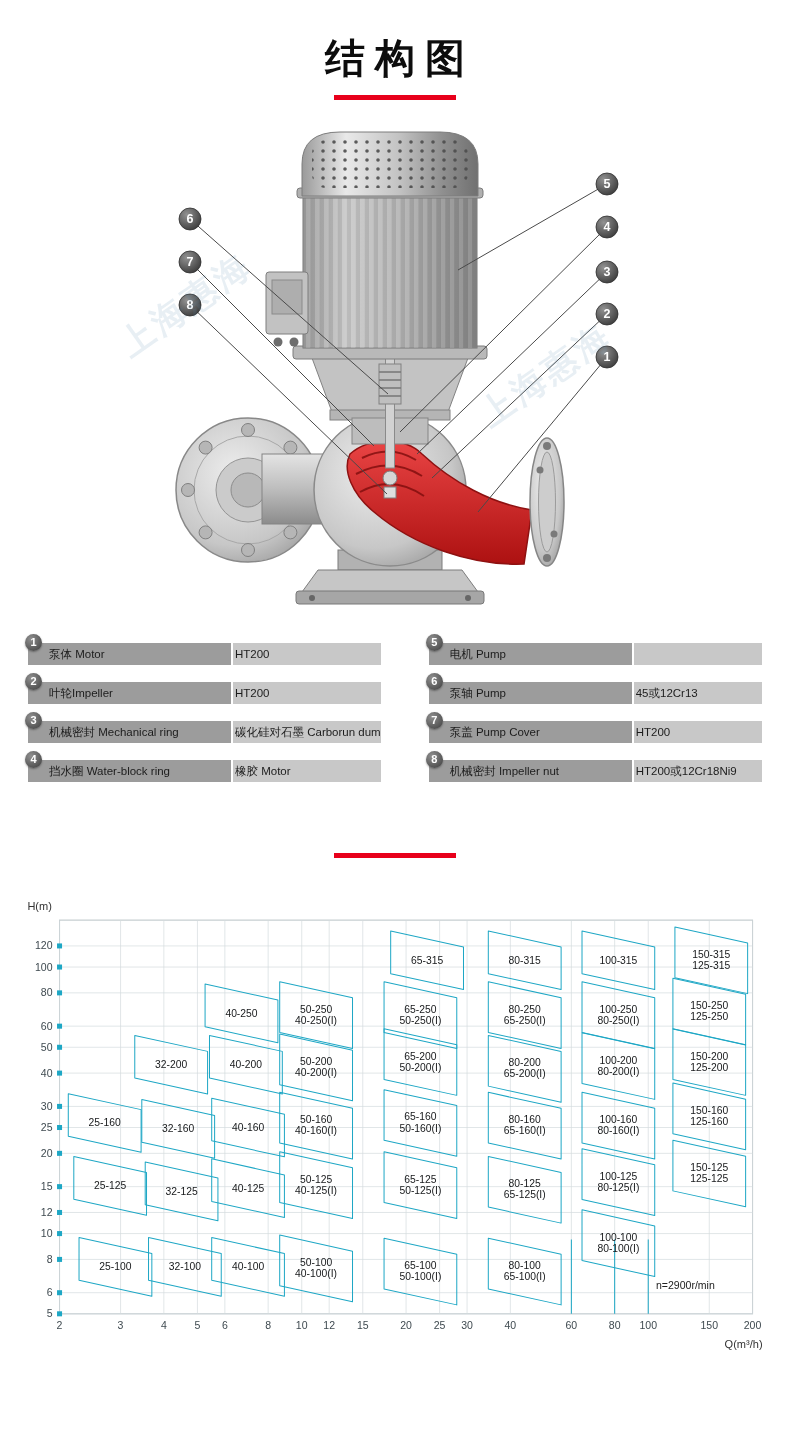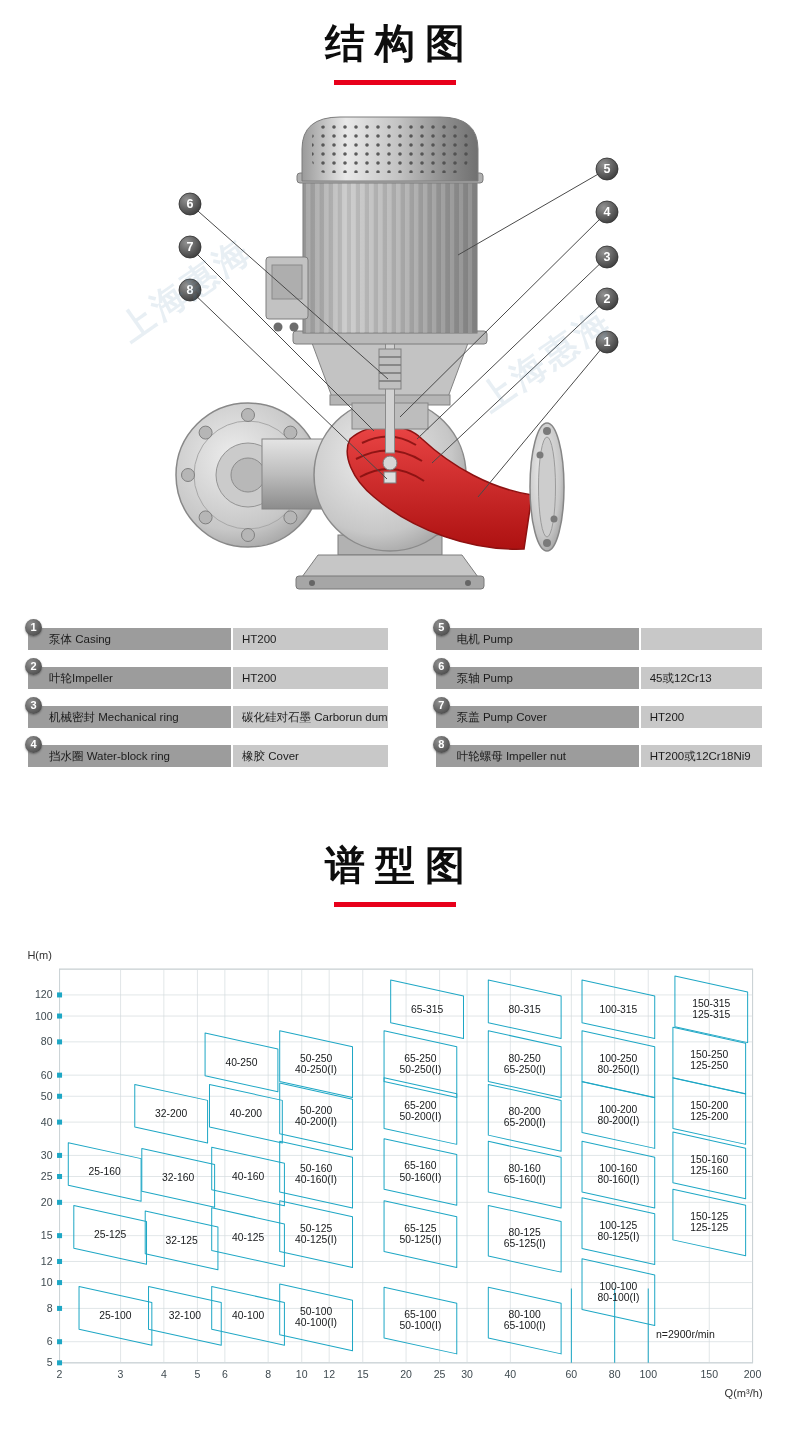--- a/index.html
+++ b/index.html
@@ -1,40 +1,40 @@
 <!DOCTYPE html>
 <html><head>
 <meta charset="utf-8">
 <style>
   html,body{margin:0;padding:0;background:#ffffff;}
   body{font-family:"Liberation Sans","DejaVu Sans",sans-serif;color:#111;}
   .page{position:relative;width:790px;height:1434px;background:#fff;overflow:hidden;}
 
-  .sec-header{text-align:center;}
+  .sec-header{text-align:center;margin-top:15px;}
   .sec-header.first{padding-top:16px;}
   .sec-header.second{margin-top:54px;}
   .sec-title{margin:0;font-size:40px;font-weight:700;letter-spacing:10px;text-indent:10px;color:#0d0d0d;}
   .red-bar{width:122px;height:5px;background:#e8001b;margin:9px auto 0;}
 
   .pump-wrap{position:relative;width:790px;height:525px;margin-top:2px;}
   .watermark{position:absolute;color:rgba(90,140,180,0.14);font-size:34px;font-weight:700;letter-spacing:4px;pointer-events:none;white-space:nowrap;}
   .wm1{left:110px;top:180px;transform:rotate(-35deg);}
   .wm2{left:470px;top:250px;transform:rotate(-35deg);}
 
   .tables{display:flex;justify-content:space-between;padding:0 28px;margin-top:16px;gap:48px;}
   .ptable{flex:1;display:flex;flex-direction:column;}
   .part-row{position:relative;display:flex;height:22px;margin-bottom:17px;}
   .part-badge{position:absolute;left:-3px;top:-9px;width:17px;height:17px;border-radius:50%;
     background:radial-gradient(circle at 35% 30%, #8f8f8f, #3c3c3c);
     color:#fff;font-size:11px;font-weight:700;text-align:center;line-height:17px;z-index:2;
     box-shadow:0 1px 2px rgba(0,0,0,.35);}
   .part-name{flex:0 0 182px;background:#9c9c9c;color:#1c1c1c;font-size:11.5px;line-height:22px;
     padding-left:21px;white-space:nowrap;overflow:hidden;}
   .part-value{flex:1;background:#c8c8c8;color:#1c1c1c;font-size:11.5px;line-height:22px;
-    padding-left:9px;border-left:2px solid #fff;white-space:nowrap;overflow:hidden;}
+    padding-left:2px;border-left:2px solid #fff;white-space:nowrap;overflow:hidden;}
 
   .chart-wrap{position:relative;margin:38px auto 0;width:744px;}
   svg text{font-family:"Liberation Sans","DejaVu Sans",sans-serif;}
 </style>
 </head>
 <body>
 
 <div class="page">
 
   <header class="sec-header first">
@@ -180,65 +180,64 @@
           <circle cx="190" cy="203" r="11" fill="url(#gBadge)" stroke="#2d2d2d" stroke-width="0.8"></circle>
           <text x="190" y="207.3" text-anchor="middle" font-size="12.5" font-weight="bold" fill="#fff">8</text>
         </g>
     </svg>
   </div>
 
   <div class="tables">
     <div class="ptable" id="table-left">
         <div class="part-row">
           <span class="part-badge">1</span>
-          <span class="part-name">泵体 Casing</span>
+          <span class="part-name">泵体 Motor</span>
           <span class="part-value">HT200</span>
         </div>
         <div class="part-row">
           <span class="part-badge">2</span>
           <span class="part-name">叶轮Impeller</span>
           <span class="part-value">HT200</span>
         </div>
         <div class="part-row">
           <span class="part-badge">3</span>
           <span class="part-name">机械密封 Mechanical ring</span>
           <span class="part-value">碳化硅对石墨 Carborun dum</span>
         </div>
         <div class="part-row">
           <span class="part-badge">4</span>
           <span class="part-name">挡水圈 Water-block ring</span>
-          <span class="part-value">橡胶 Cover</span>
+          <span class="part-value">橡胶 Motor</span>
         </div>
       </div>
     <div class="ptable" id="table-right">
         <div class="part-row">
           <span class="part-badge">5</span>
           <span class="part-name">电机 Pump</span>
           <span class="part-value"></span>
         </div>
         <div class="part-row">
           <span class="part-badge">6</span>
           <span class="part-name">泵轴 Pump</span>
           <span class="part-value">45或12Cr13</span>
         </div>
         <div class="part-row">
           <span class="part-badge">7</span>
           <span class="part-name">泵盖 Pump Cover</span>
           <span class="part-value">HT200</span>
         </div>
         <div class="part-row">
           <span class="part-badge">8</span>
-          <span class="part-name">叶轮螺母 Impeller nut</span>
+          <span class="part-name">机械密封 Impeller nut</span>
           <span class="part-value">HT200或12Cr18Ni9</span>
         </div>
       </div>
   </div>
 
   <header class="sec-header second">
-    <h1 class="sec-title">谱型图</h1>
     <div class="red-bar"></div>
   </header>
 
   <div class="chart-wrap">
     <svg id="spectrum-svg" viewBox="0 0 740 458" width="744" height="460">
         <rect x="36" y="24" width="690" height="392" fill="none" stroke="#b9c2c6"></rect>
         <line x1="36" y1="24" x2="36" y2="416" stroke="#d4dbde" stroke-width="0.7"></line>
         <text x="36" y="431" text-anchor="middle" font-size="10.5" fill="#3f4a50">2</text>
         <line x1="96.75148437421004" y1="24" x2="96.75148437421004" y2="416" stroke="#d4dbde" stroke-width="0.7"></line>
         <text x="96.75148437421004" y="431" text-anchor="middle" font-size="10.5" fill="#3f4a50">3</text>

